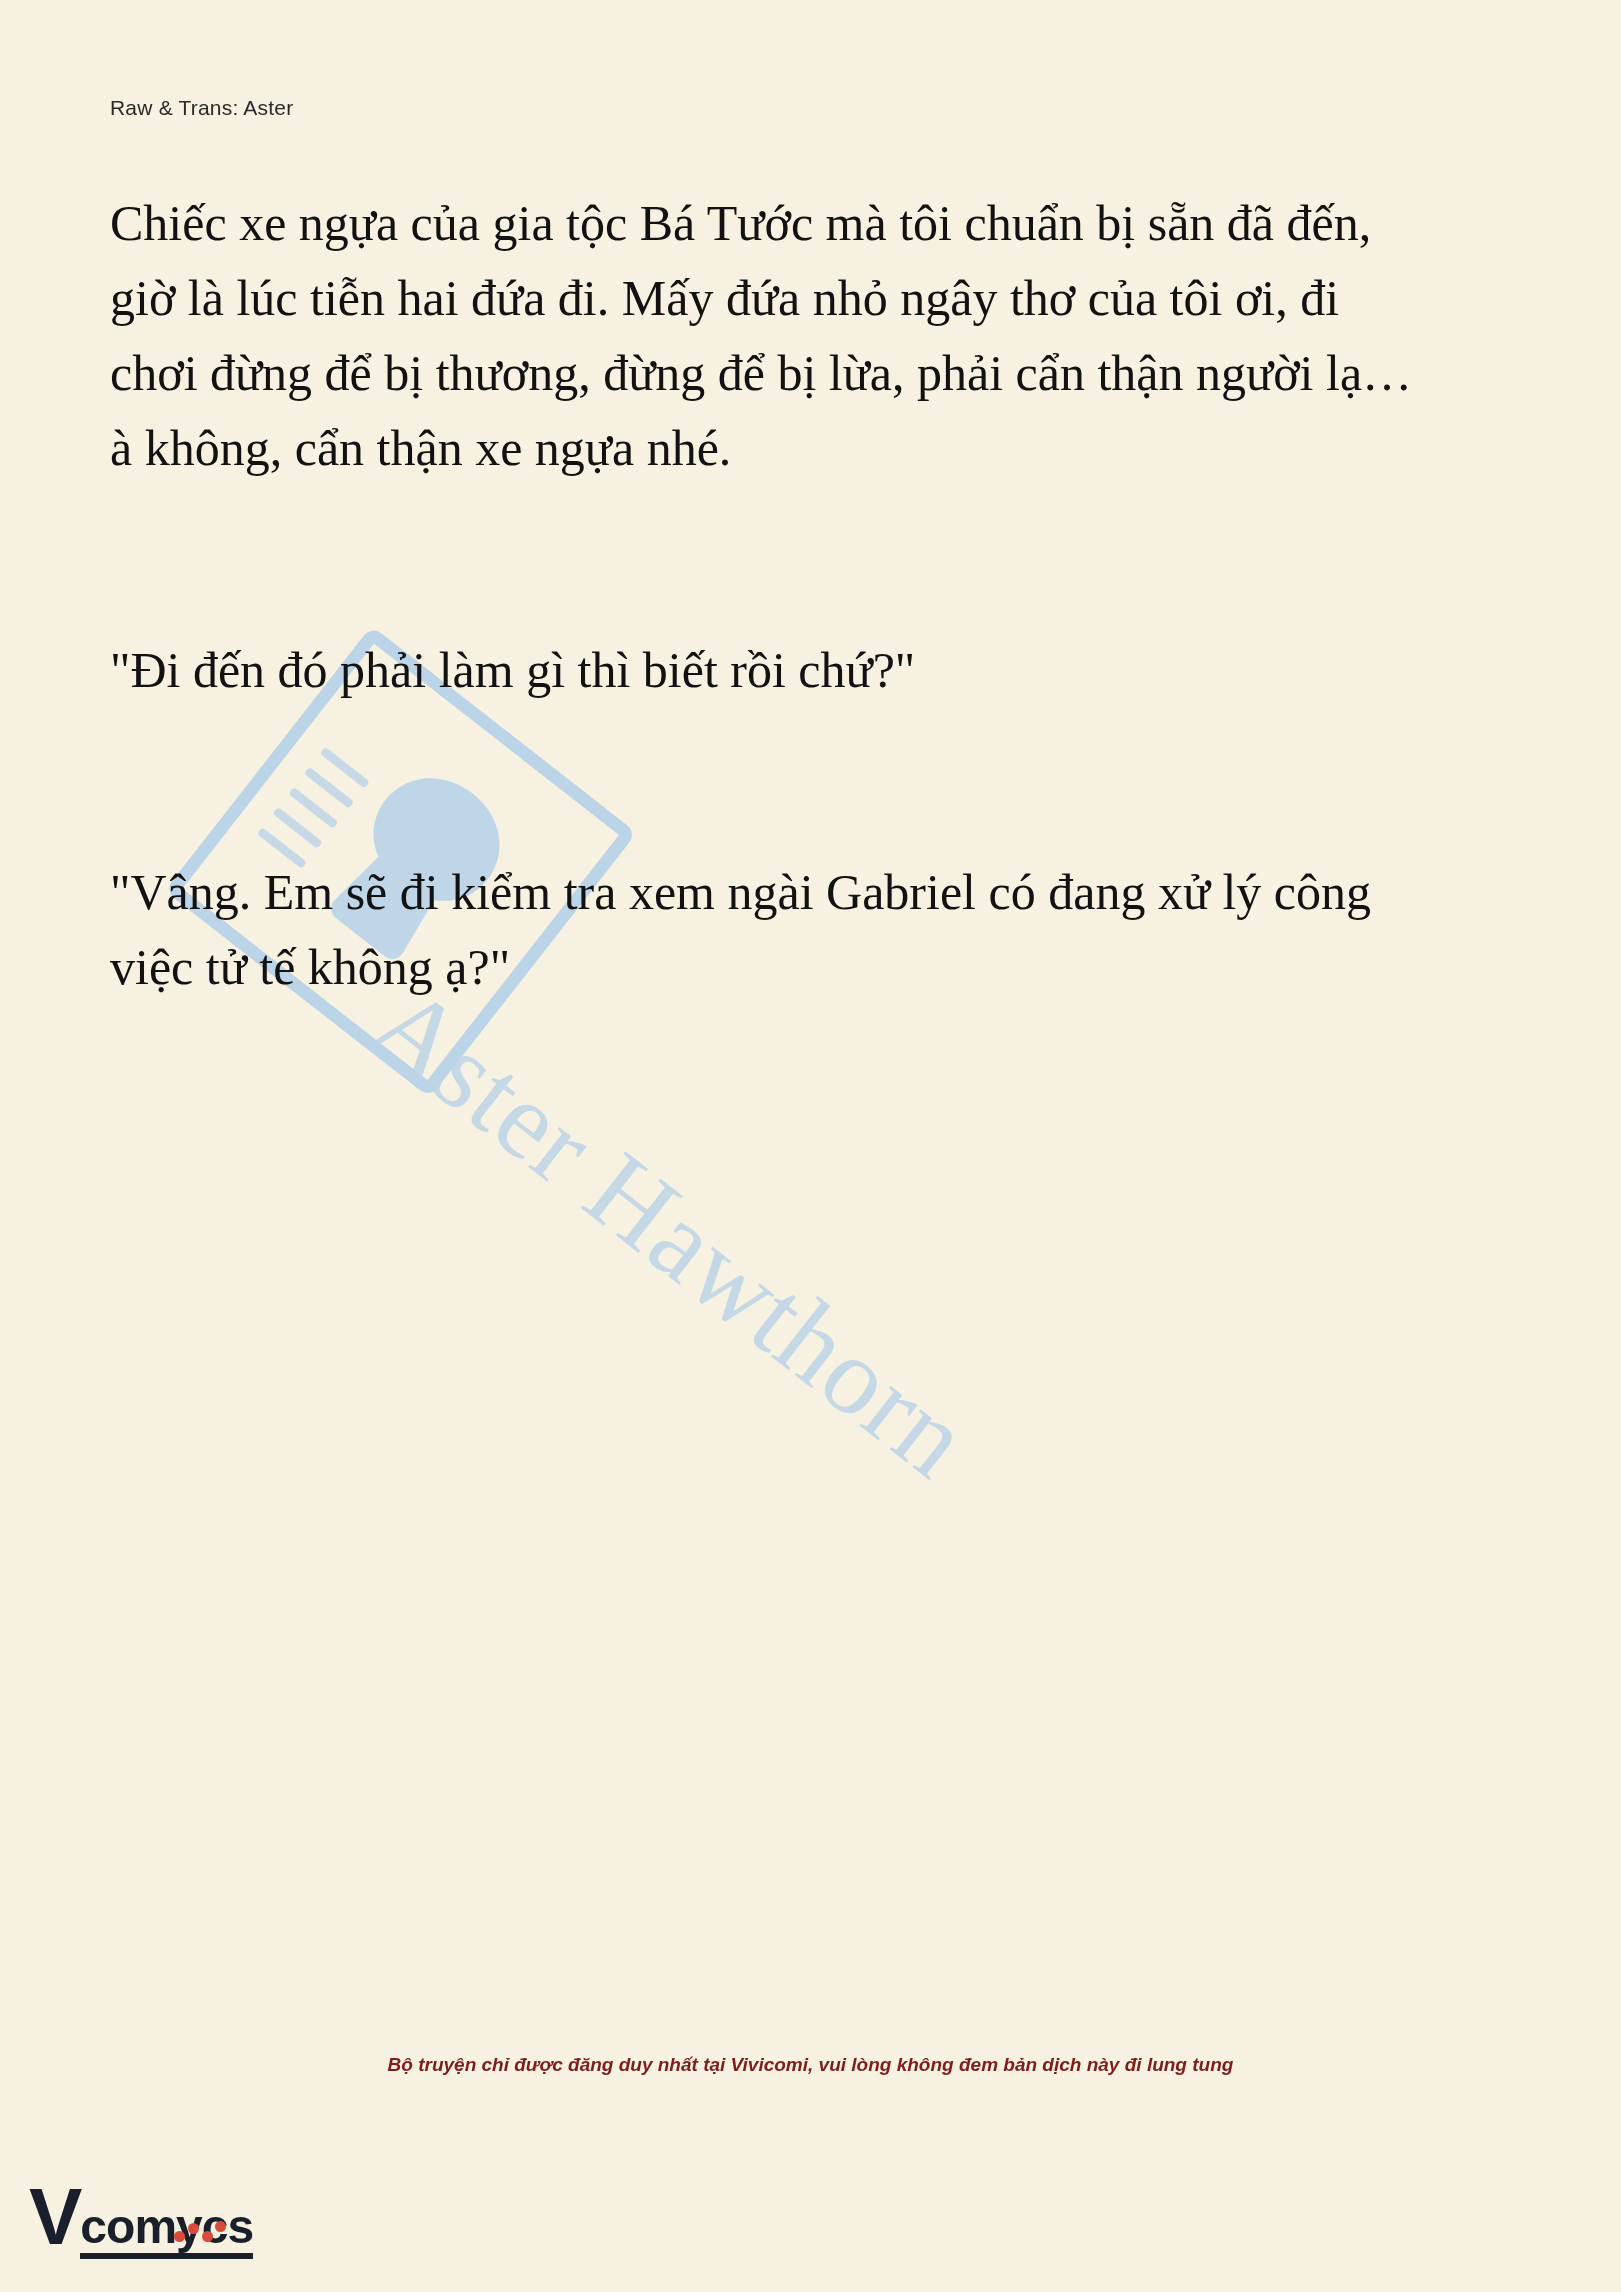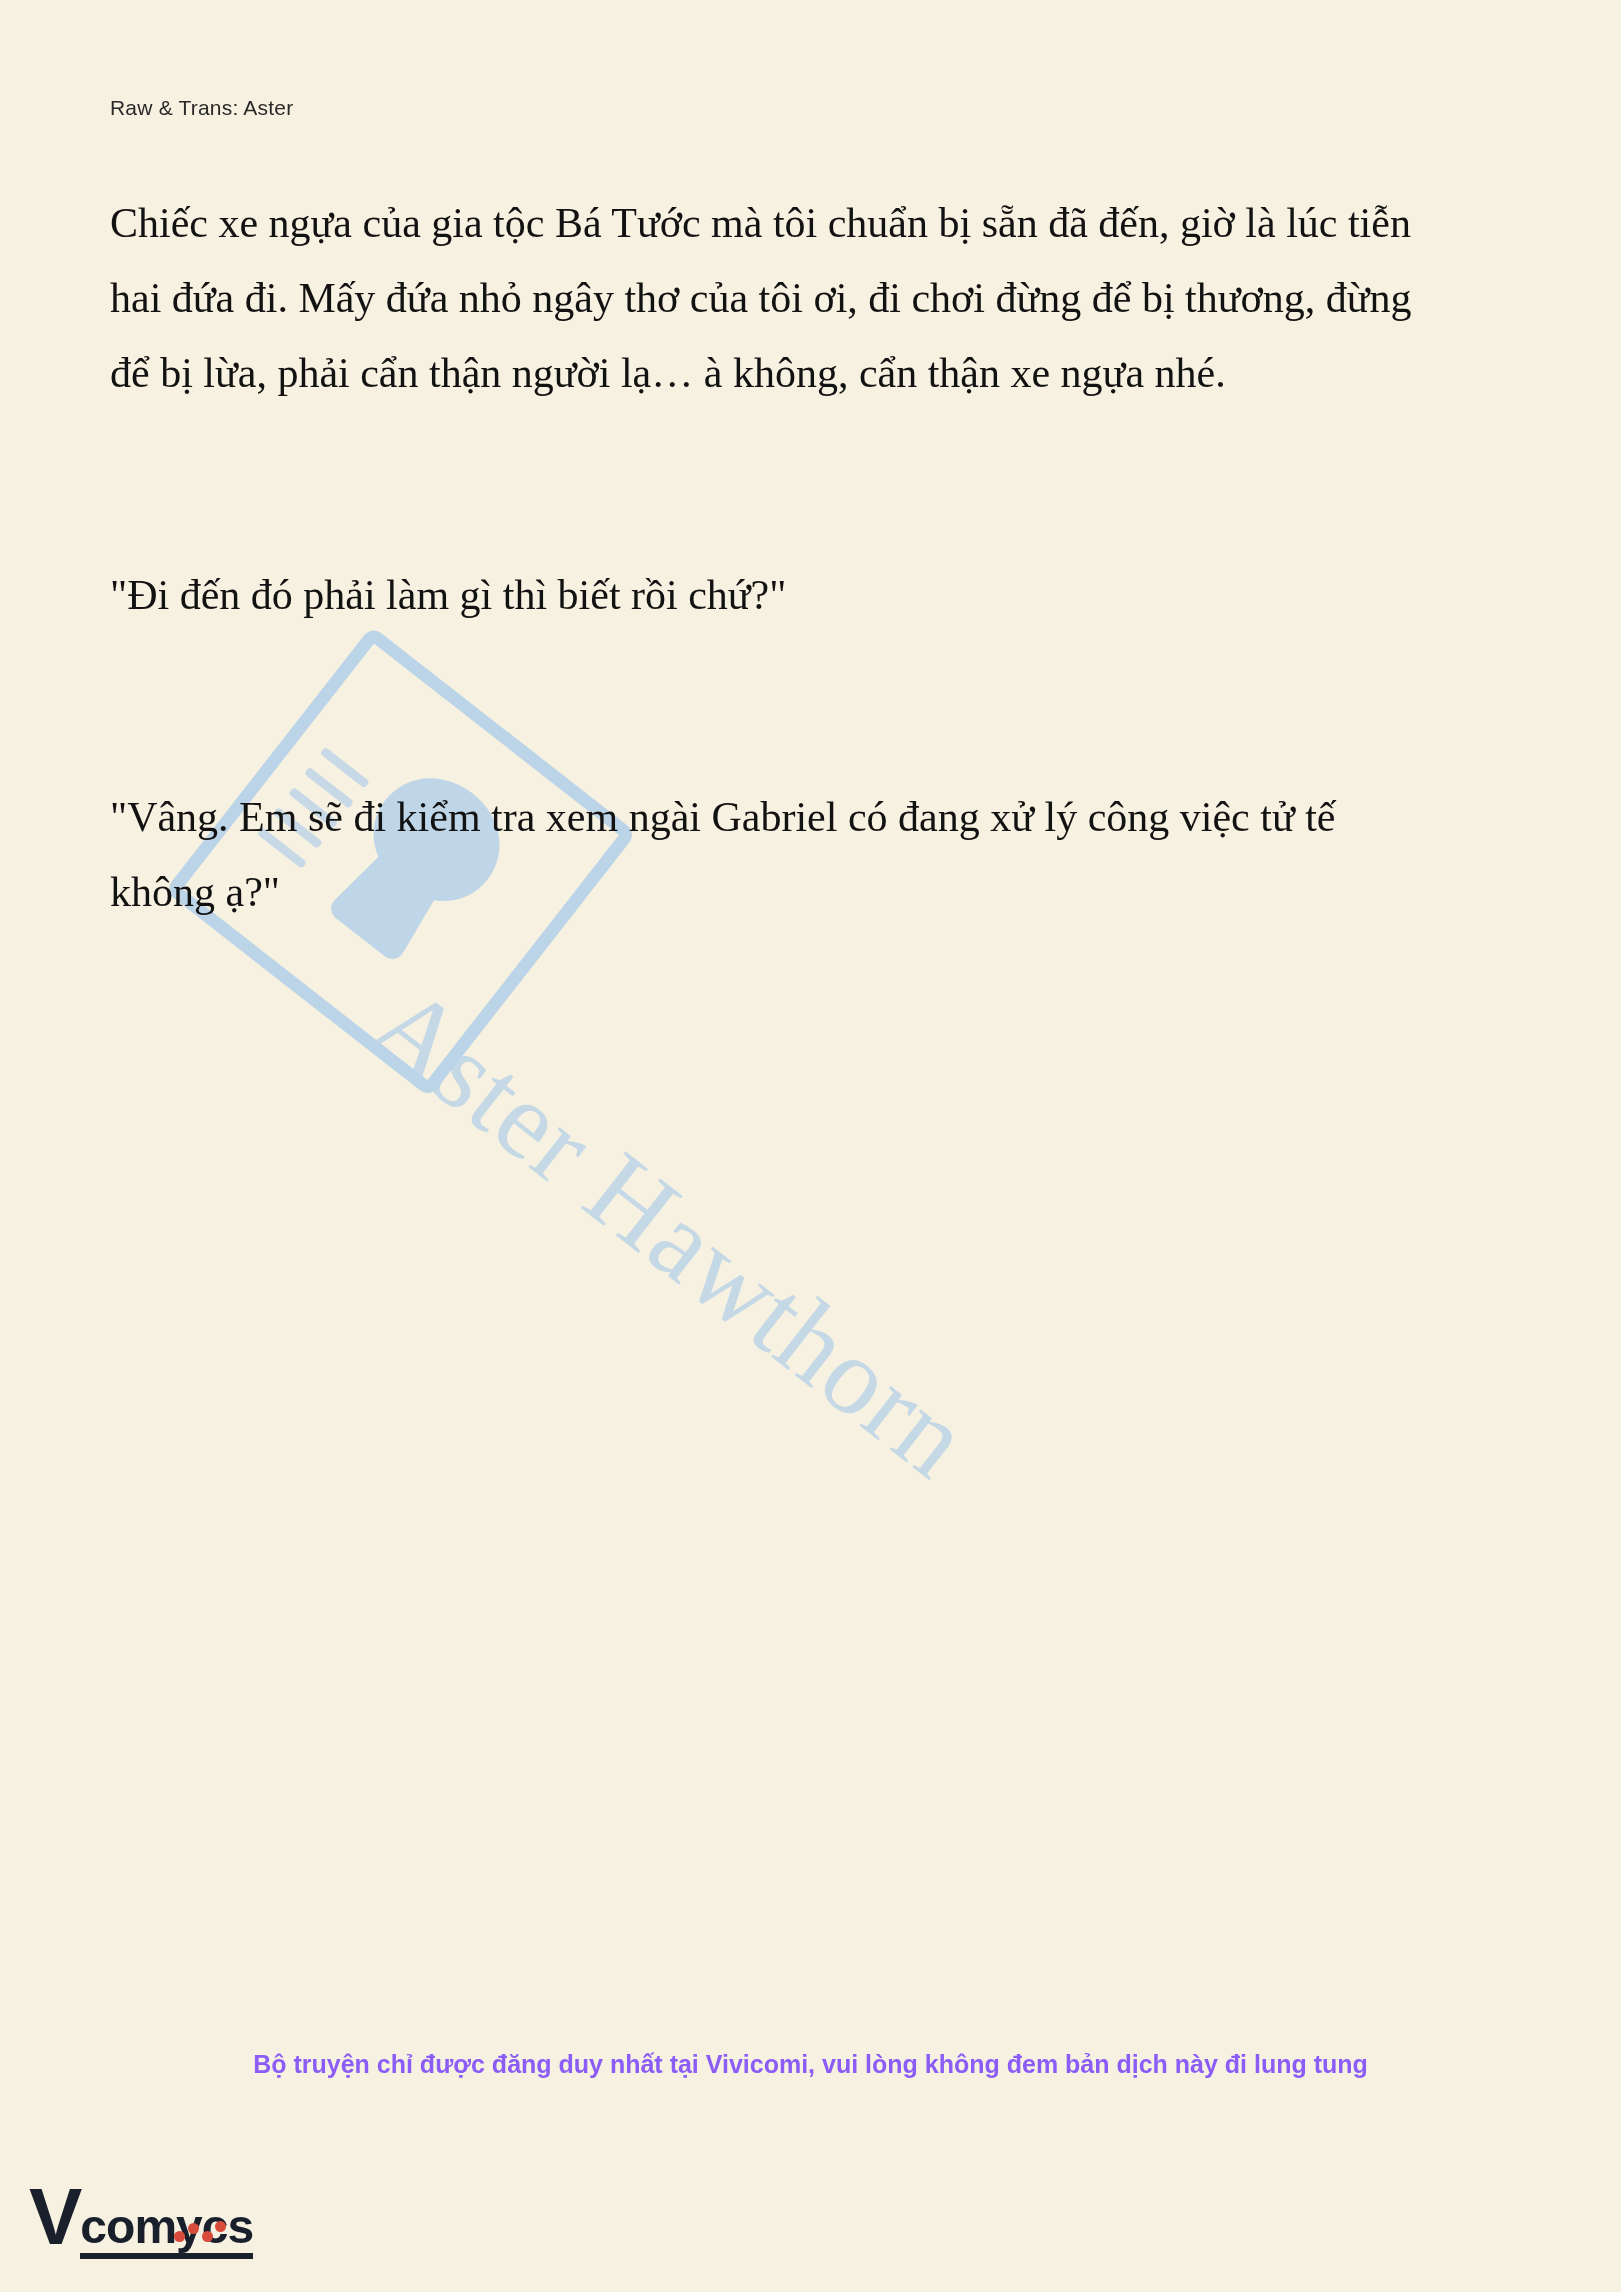--- a/index.html
+++ b/index.html
@@ -63,44 +63,45 @@
   
   .content {
     position: absolute;
     left: 110px;
     top: 186px;
     width: 1402px;
     z-index: 3;
   }
   .para {
     font-family: "Liberation Serif", serif;
-    font-size: 42px;
+    font-size: 50px;
     line-height: 75px;
     color: #121212;
     margin: 0 0 0 0;
     width: 1323px;
   }
   .gap-lg { height: 147px; }
   .gap-md { height: 147px; }
   .gap-xl { height: 149px; }
 
   
   .footer-notes {
     position: absolute;
     left: 0;
     top: 2045px;
     width: 1621px;
     text-align: center;
     z-index: 3;
   }
   .footer-notes div {
     font-family: "Liberation Sans", sans-serif;
+    font-style: italic;
     font-weight: bold;
-    font-size: 25px;
-    color: #8b5cf6;
+    font-size: 19px;
+    color: #7f1d1d;
     line-height: 39px;
   }
 
   
   .logo {
     position: absolute;
     left: 29px;
     top: 2184px;
     z-index: 4;
     display: flex;

